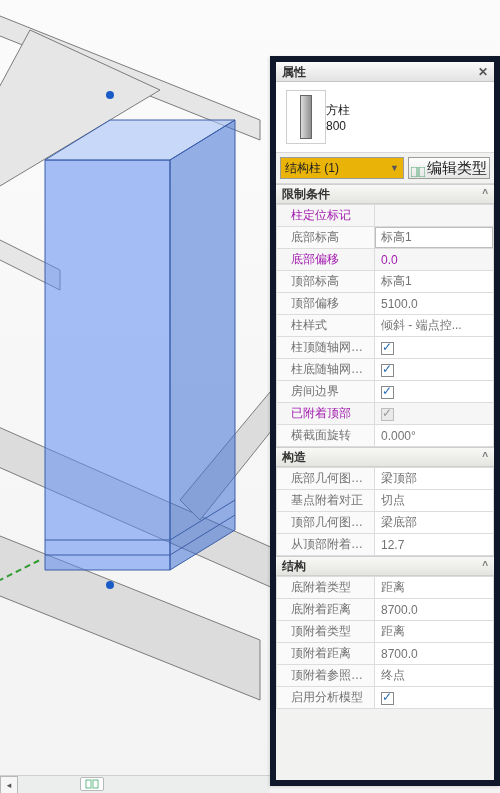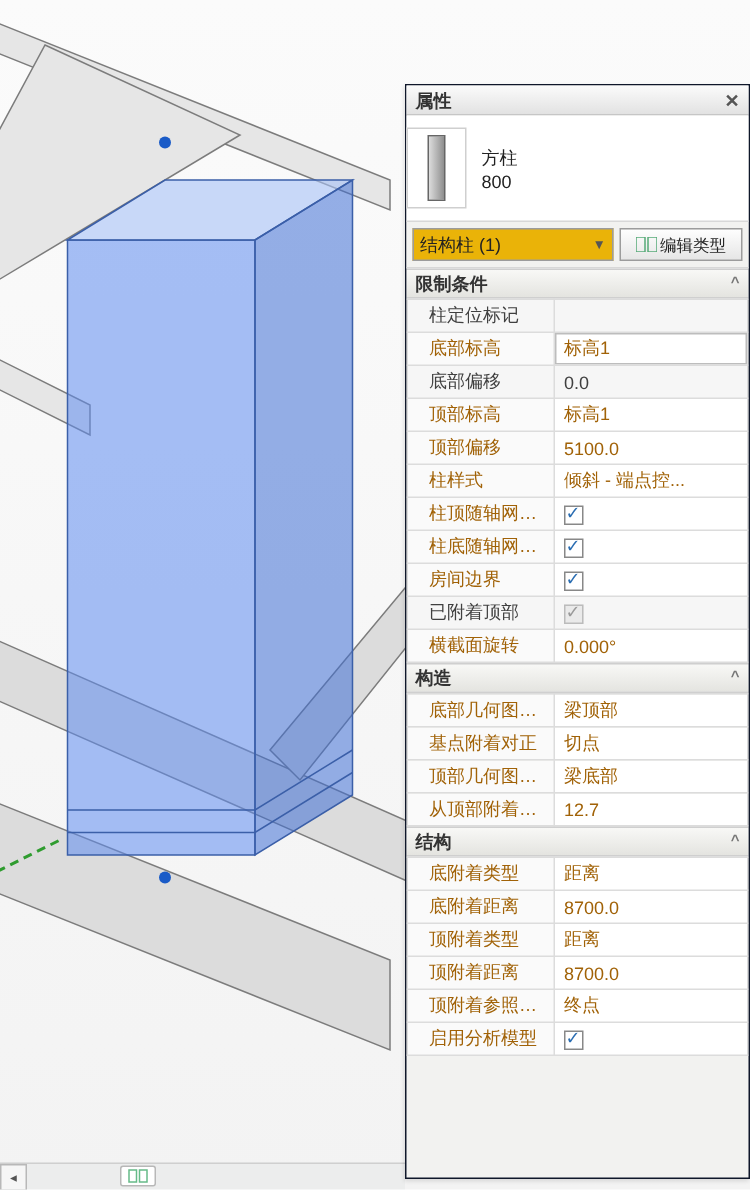--- a/index.html
+++ b/index.html
@@ -26,36 +26,36 @@
   .hscroll-badge {
     position: absolute; bottom: 2px; left: 80px; width: 24px; height: 14px;
     background: #fff; border: 1px solid #b8b8b8; border-radius: 2px;
     display: flex; align-items: center; justify-content: center;
   }
   .hscroll-badge svg { position: static; }
 
   
   .panel {
     position: absolute; right: 0; top: 56px; width: 230px; height: 730px;
-    background: #f2f2f0; border: 1px solid #0f172a;
+    background: #f2f2f0; border: 6px solid #0f172a;
     display: flex; flex-direction: column;
     box-shadow: -1px 1px 3px rgba(0,0,0,.12);
   }
   .panel-title {
     height: 20px; line-height: 20px; font-size: 12px; font-weight: bold;
     padding: 0 6px;
     background: linear-gradient(#fbfbfb,#e2e2e2);
     border-bottom: 1px solid #c6c6c6;
     display: flex; justify-content: space-between; align-items: center;
     color: #333;
   }
   .panel-close { font-size: 12px; color: #555; cursor: pointer; }
 
   .type-row {
-    display: flex; align-items: center; gap: 10px; padding: 8px 0;
+    display: flex; align-items: center; padding: 8px 10px;
     background: #fff; border-bottom: 1px solid #d8d8d8;
   }
   .type-thumb {
     width: 40px; height: 54px; background: #fff; border: 1px solid #cfcfcf;
     display: flex; align-items: center; justify-content: center;
   }
   .type-thumb .pillar {
     width: 12px; height: 44px;
     background: linear-gradient(90deg,#dcdcdc,#8f8f8f);
     border: 1px solid #666;
@@ -68,21 +68,21 @@
     display: flex; align-items: center; gap: 4px; padding: 4px 4px;
     background: #f2f2f0; border-bottom: 1px solid #d8d8d8;
   }
   .combo {
     flex: 1; height: 22px; background: #eab308; border: 1px solid #9c9c9c;
     font-size: 12px; padding: 0 4px; display: flex; align-items: center;
     justify-content: space-between; color: #222;
   }
   .combo .caret { font-size: 9px; color: #555; }
   .edit-type-btn {
-    width: 82px; height: 22px; font-size: 11px;
+    width: 82px; height: 22px; font-size: 15px;
     background: linear-gradient(#fefefe,#e6e6e6);
     border: 1px solid #9c9c9c; color: #222;
     display: flex; align-items: center; justify-content: center; gap: 2px;
     padding: 0 20px; white-space: nowrap;
   }
   .edit-type-btn .icon {
     width: 14px; height: 10px; display: inline-block;
   }
 
   .prop-scroll { flex: 1; overflow-y: auto; overflow-x: hidden; }
@@ -97,26 +97,26 @@
     background: linear-gradient(#f8f8f6,#e4e4e0);
     border-top: 1px solid #cfcfcf; border-bottom: 1px solid #cfcfcf;
     font-weight: bold; color: #333;
     display: flex; justify-content: space-between; align-items: center;
   }
   .group-header .chev { font-size: 10px; color: #777; }
 
   table.props { width: 100%; border-collapse: collapse; font-size: 12px; table-layout: fixed; }
   table.props td {
     border: 1px solid #dcdcdc; padding: 2px 6px; height: 19px;
-    background: #fff; color: #a16207;
+    background: #fff; color: #737373;
     overflow: hidden; text-overflow: ellipsis; white-space: nowrap;
   }
   table.props td.label { width: 98px; background: #fafafa; }
   table.props tr.indent td.label { padding-left: 14px; }
-  table.props tr.readonly td { color: #404040; background: #f6f6f6; }
+  table.props tr.readonly td { color: #a21caf; background: #f6f6f6; }
   table.props tr.highlight td.value { background: #fff; box-shadow: inset 0 0 0 1px #bdbdbd; }
   .cb {
     display: inline-block; width: 13px; height: 13px; border: 1px solid #888;
     background: #fff; position: relative; vertical-align: middle;
   }
   .cb.checked::after {
     content: "✓"; position: absolute; left: 0; top: -3px; font-size: 12px; color: #2a6db2;
   }
   .cb.disabled { background: #eaeaea; border-color: #bcbcbc; }
   .cb.disabled.checked::after { color: #9a9a9a; }

